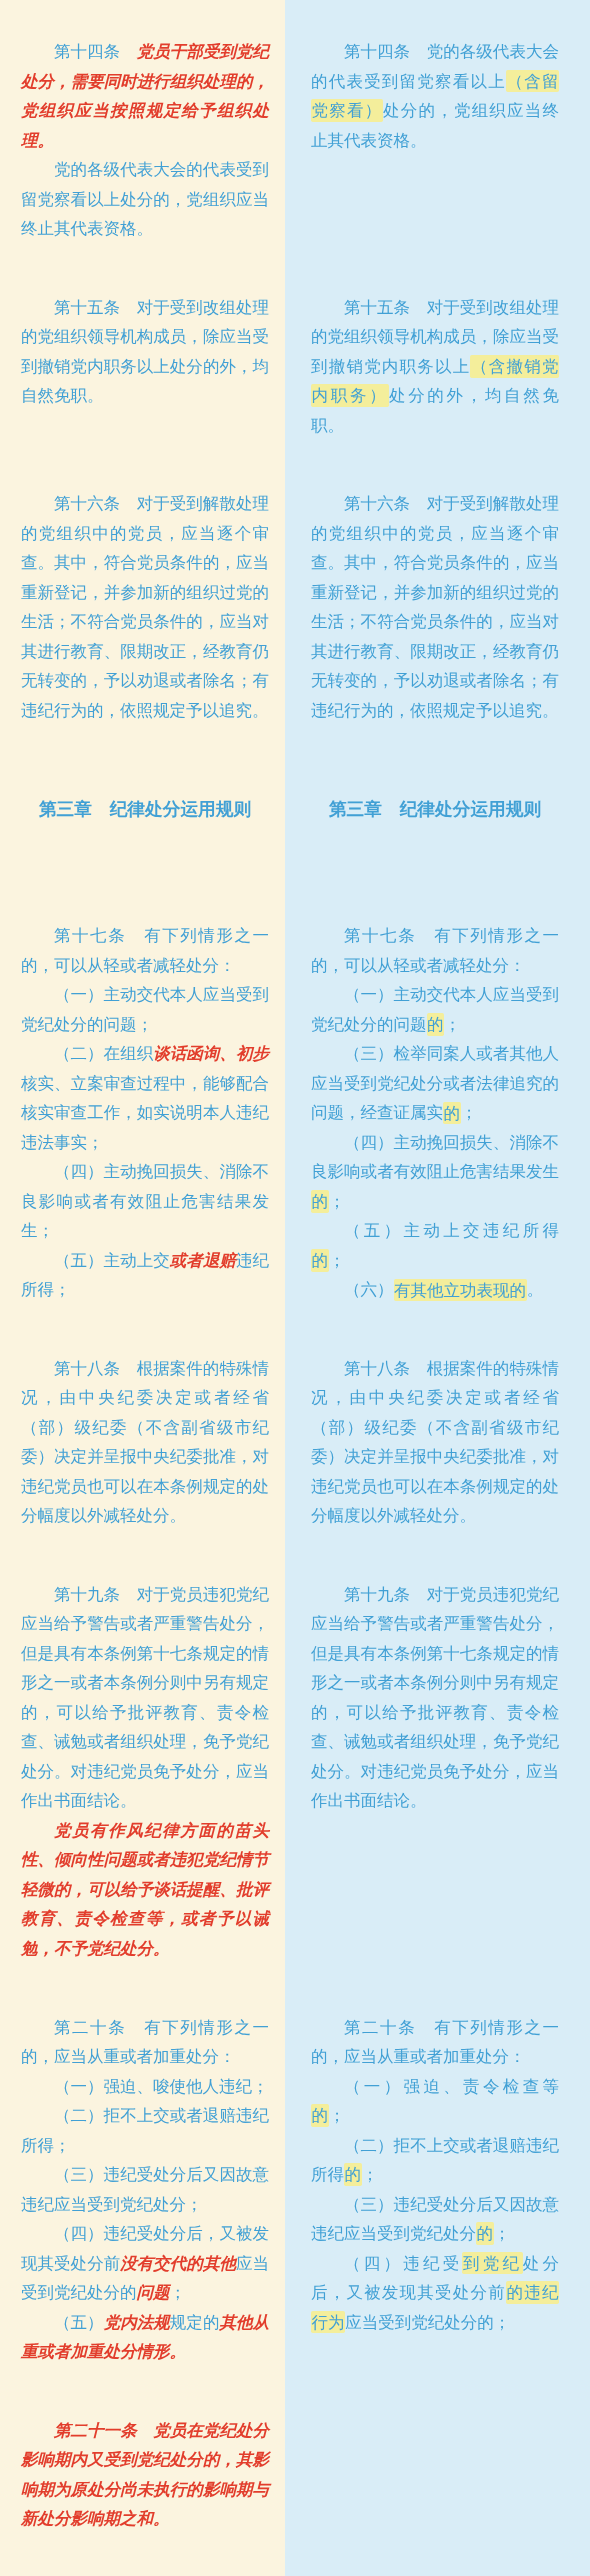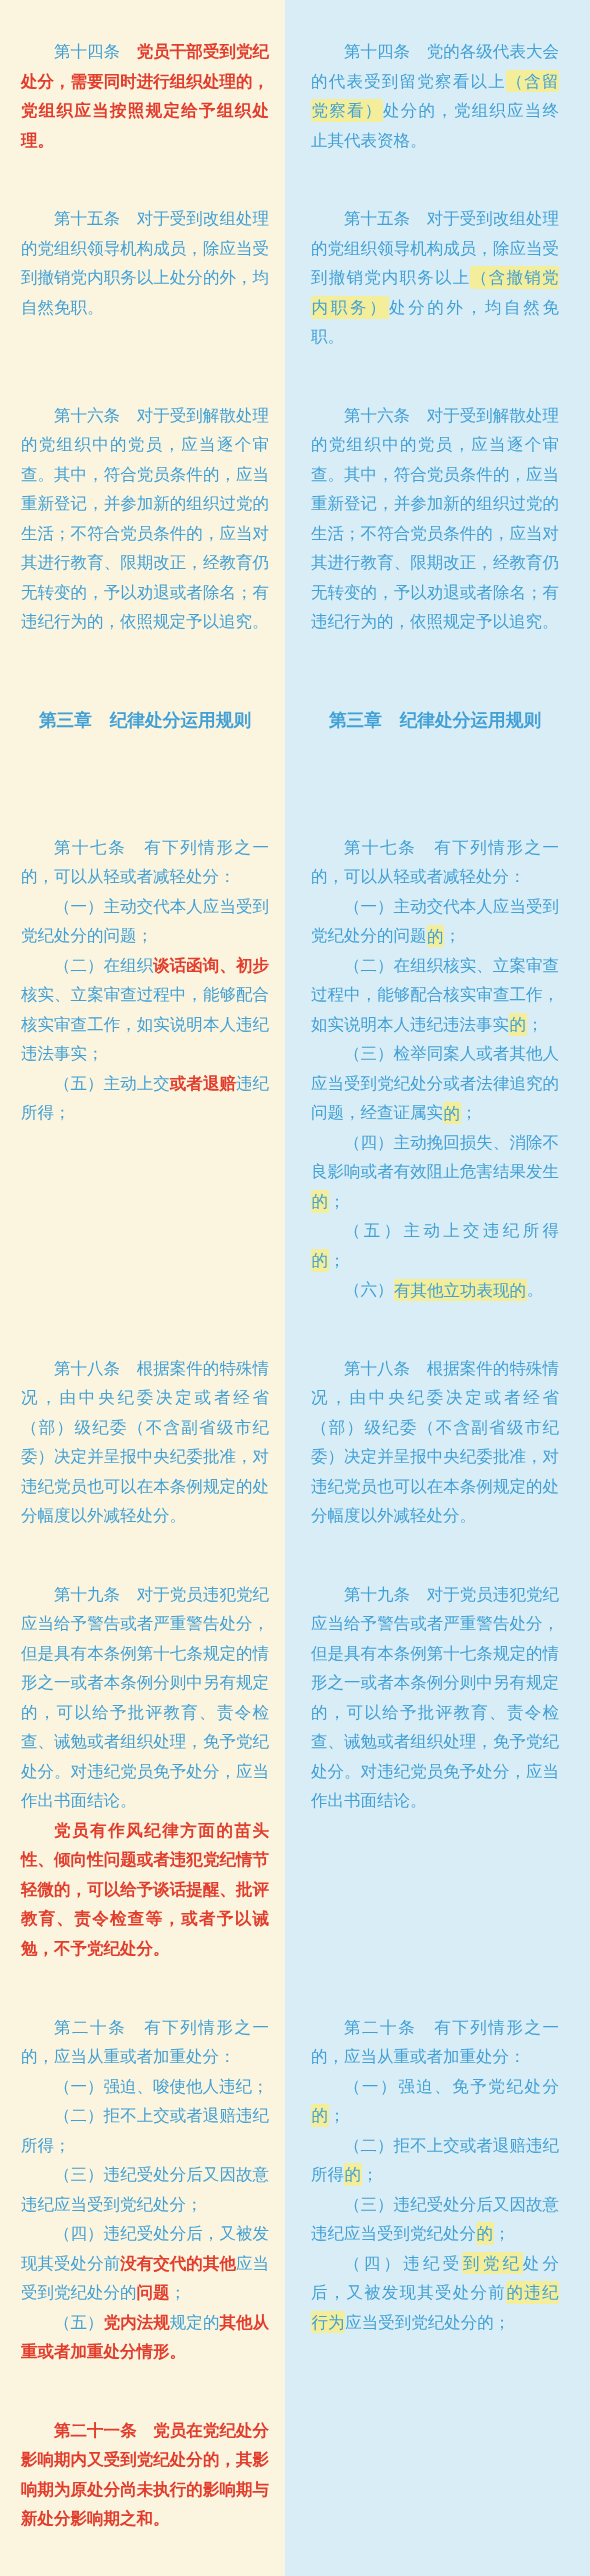--- a/index.html
+++ b/index.html
@@ -39,35 +39,36 @@
   .cell h2 {
     font-size: 17.7px;
     line-height: 29.5px;
     font-weight: bold;
     text-align: center;
     text-indent: 0;
     color: var(--blue);
     margin: 41px 0 48px 0;
   }
   span.n { color: var(--blue); }
-  span.red { color: var(--red); font-weight: bold; }
+  span.red { color: var(--red); font-weight: bold; font-style: italic; }
   span.hl {
     background: var(--hl);
     border-radius: 1.8px;
     padding: 1.8px 0.6px;
     -webkit-box-decoration-break: clone;
     box-decoration-break: clone;
   }
 </style>
 </head>
 <body>
 
 <div class="doc">
     <div class="cell left">
       <p class="art"><span class="n">第十四条　</span><span class="red">党员干部受到党纪处分，需要同时进行组织处理的，党组织应当按照规定给予组织处理。</span></p>
+      <p><span class="n">党的各级代表大会的代表受到留党察看以上处分的，党组织应当终止其代表资格。</span></p>
     </div>
     <div class="cell right">
       <p class="art"><span class="n">第十四条　党的各级代表大会的代表受到留党察看以上</span><span class="hl">（含留党察看）</span><span class="n">处分的，党组织应当终止其代表资格。</span></p>
     </div>
     <div class="cell left">
       <p class="art"><span class="n">第十五条　对于受到改组处理的党组织领导机构成员，除应当受到撤销党内职务以上处分的外，均自然免职。</span></p>
     </div>
     <div class="cell right">
       <p class="art"><span class="n">第十五条　对于受到改组处理的党组织领导机构成员，除应当受到撤销党内职务以上</span><span class="hl">（含撤销党内职务）</span><span class="n">处分的外，均自然免职。</span></p>
     </div>
@@ -80,26 +81,26 @@
     <div class="cell left">
       <h2><span class="n">第三章　纪律处分运用规则</span></h2>
     </div>
     <div class="cell right">
       <h2><span class="n">第三章　纪律处分运用规则</span></h2>
     </div>
     <div class="cell left">
       <p class="art"><span class="n">第十七条　有下列情形之一的，可以从轻或者减轻处分：</span></p>
       <p><span class="n">（一）主动交代本人应当受到党纪处分的问题；</span></p>
       <p><span class="n">（二）在组织</span><span class="red">谈话函询、初步</span><span class="n">核实、立案审查过程中，能够配合核实审查工作，如实说明本人违纪违法事实；</span></p>
+      <p><span class="n">（四）主动挽回损失、消除不良影响或者有效阻止危害结果发生；</span></p>
       <p><span class="n">（五）主动上交</span><span class="red">或者退赔</span><span class="n">违纪所得；</span></p>
     </div>
     <div class="cell right">
       <p class="art"><span class="n">第十七条　有下列情形之一的，可以从轻或者减轻处分：</span></p>
       <p><span class="n">（一）主动交代本人应当受到党纪处分的问题</span><span class="hl">的</span><span class="n">；</span></p>
-      <p><span class="n">（二）在组织核实、立案审查过程中，能够配合核实审查工作，如实说明本人违纪违法事实</span><span class="hl">的</span><span class="n">；</span></p>
       <p><span class="n">（三）检举同案人或者其他人应当受到党纪处分或者法律追究的问题，经查证属实</span><span class="hl">的</span><span class="n">；</span></p>
       <p><span class="n">（四）主动挽回损失、消除不良影响或者有效阻止危害结果发生</span><span class="hl">的</span><span class="n">；</span></p>
       <p><span class="n">（五）主动上交违纪所得</span><span class="hl">的</span><span class="n">；</span></p>
       <p><span class="n">（六）</span><span class="hl">有其他立功表现的</span><span class="n">。</span></p>
     </div>
     <div class="cell left">
       <p class="art"><span class="n">第十八条　根据案件的特殊情况，由中央纪委决定或者经省（部）级纪委（不含副省级市纪委）决定并呈报中央纪委批准，对违纪党员也可以在本条例规定的处分幅度以外减轻处分。</span></p>
     </div>
     <div class="cell right">
       <p class="art"><span class="n">第十八条　根据案件的特殊情况，由中央纪委决定或者经省（部）级纪委（不含副省级市纪委）决定并呈报中央纪委批准，对违纪党员也可以在本条例规定的处分幅度以外减轻处分。</span></p>
@@ -114,21 +115,21 @@
     <div class="cell left">
       <p class="art"><span class="n">第二十条　有下列情形之一的，应当从重或者加重处分：</span></p>
       <p><span class="n">（一）强迫、唆使他人违纪；</span></p>
       <p><span class="n">（二）拒不上交或者退赔违纪所得；</span></p>
       <p><span class="n">（三）违纪受处分后又因故意违纪应当受到党纪处分；</span></p>
       <p><span class="n">（四）违纪受处分后，又被发现其受处分前</span><span class="red">没有交代的其他</span><span class="n">应当受到党纪处分的</span><span class="red">问题</span><span class="n">；</span></p>
       <p><span class="n">（五）</span><span class="red">党内法规</span><span class="n">规定的</span><span class="red">其他从重或者加重处分情形。</span></p>
     </div>
     <div class="cell right">
       <p class="art"><span class="n">第二十条　有下列情形之一的，应当从重或者加重处分：</span></p>
-      <p><span class="n">（一）强迫、免予党纪处分</span><span class="hl">的</span><span class="n">；</span></p>
+      <p><span class="n">（一）强迫、责令检查等</span><span class="hl">的</span><span class="n">；</span></p>
       <p><span class="n">（二）拒不上交或者退赔违纪所得</span><span class="hl">的</span><span class="n">；</span></p>
       <p><span class="n">（三）违纪受处分后又因故意违纪应当受到党纪处分</span><span class="hl">的</span><span class="n">；</span></p>
       <p><span class="n">（四）违纪受</span><span class="hl">到党纪</span><span class="n">处分后，又被发现其受处分前</span><span class="hl">的违纪行为</span><span class="n">应当受到党纪处分的；</span></p>
     </div>
     <div class="cell left">
       <p class="art"><span class="red">第二十一条　党员在党纪处分影响期内又受到党纪处分的，其影响期为原处分尚未执行的影响期与新处分影响期之和。</span></p>
     </div>
     <div class="cell right"></div>
   </div>
 

